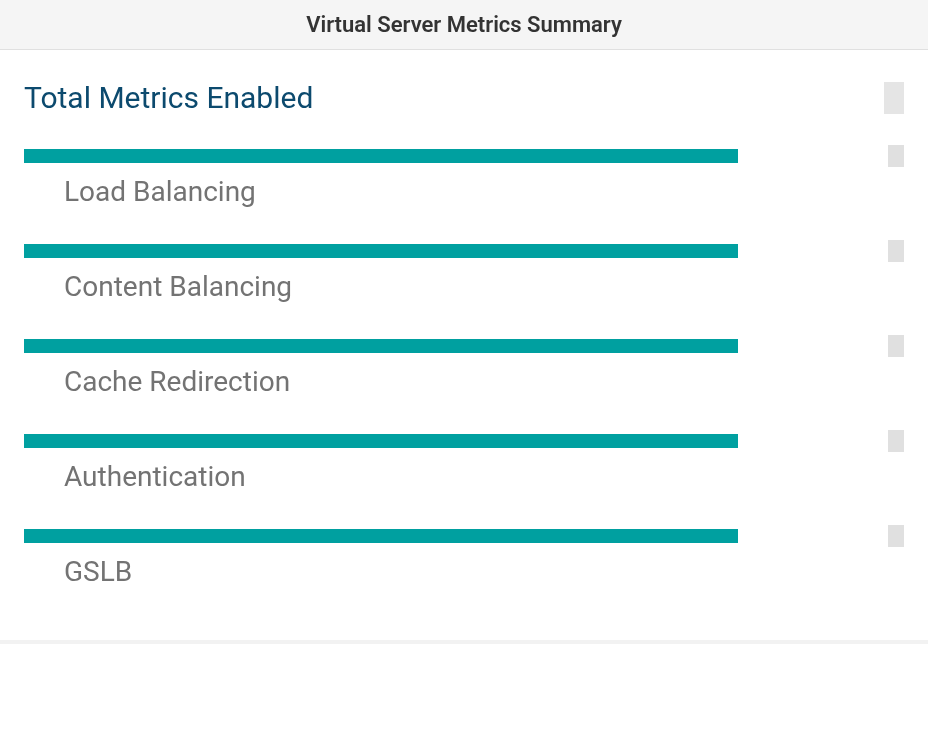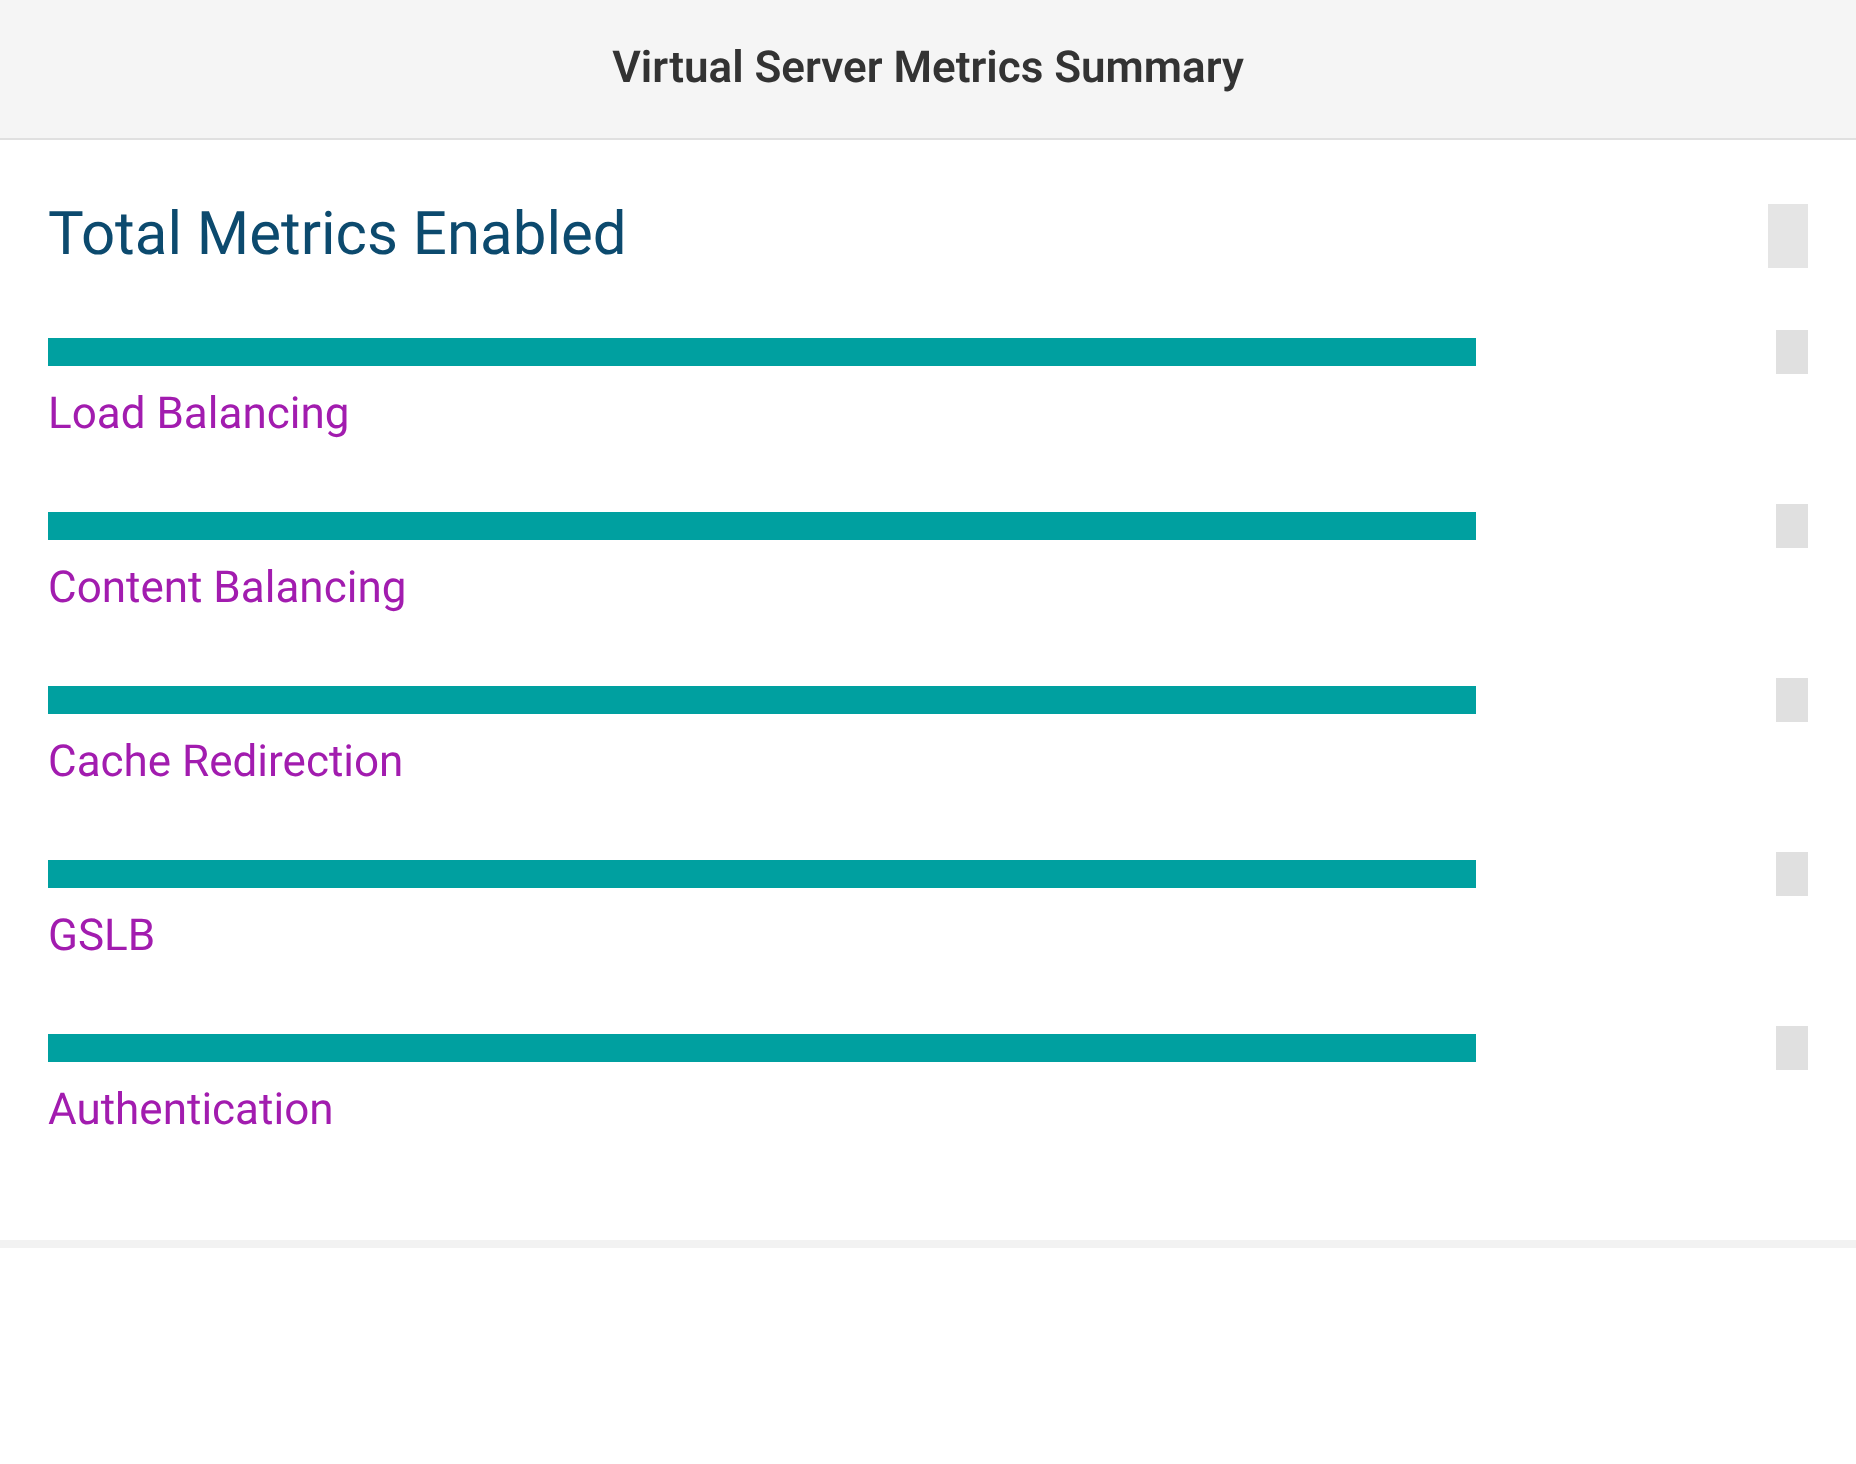--- a/index.html
+++ b/index.html
@@ -9,21 +9,21 @@
     }
     body {
       font-family: -apple-system, BlinkMacSystemFont, "Segoe UI", Roboto, Helvetica, Arial, sans-serif;
       background: #ffffff;
       width: 928px;
       height: 732px;
     }
     .header {
       background: #f5f5f5;
       border-bottom: 1px solid #e0e0e0;
-      padding: 22px 0;
+      padding: 12px 0;
       text-align: center;
     }
     .header-title {
       font-size: 22px;
       font-weight: 600;
       color: #333333;
     }
     .main-content {
       padding: 30px 24px 20px 24px;
       background: #ffffff;
@@ -57,24 +57,25 @@
       height: 14px;
       background: #00a0a0;
       flex: 0 0 714px;
     }
     .metric-count {
       width: 16px;
       height: 22px;
       background: #e0e0e0;
     }
     .metric-link {
-      color: #a21caf;
-      font-size: 22px;
+      color: #737373;
+      font-size: 28px;
       font-weight: 400;
       cursor: pointer;
+      margin-left: 40px;
     }
     .footer {
       border-top: 4px solid #f2f2f2;
       padding: 26px 24px;
       display: flex;
       justify-content: flex-end;
     }
   </style>
 </head>
 <body>
@@ -111,28 +112,28 @@
       <div class="metric-count"></div>
     </div>
     <div class="metric-link">Cache Redirection</div>
   </div>
 
   <div class="metric-row">
     <div class="metric-bar-row">
       <div class="progress-bar"></div>
       <div class="metric-count"></div>
     </div>
-    <div class="metric-link">GSLB</div>
+    <div class="metric-link">Authentication</div>
   </div>
 
   <div class="metric-row">
     <div class="metric-bar-row">
       <div class="progress-bar"></div>
       <div class="metric-count"></div>
     </div>
-    <div class="metric-link">Authentication</div>
+    <div class="metric-link">GSLB</div>
   </div>
 
 </div>
 
 <div class="footer">
   
 </div>
 
 </body></html>

